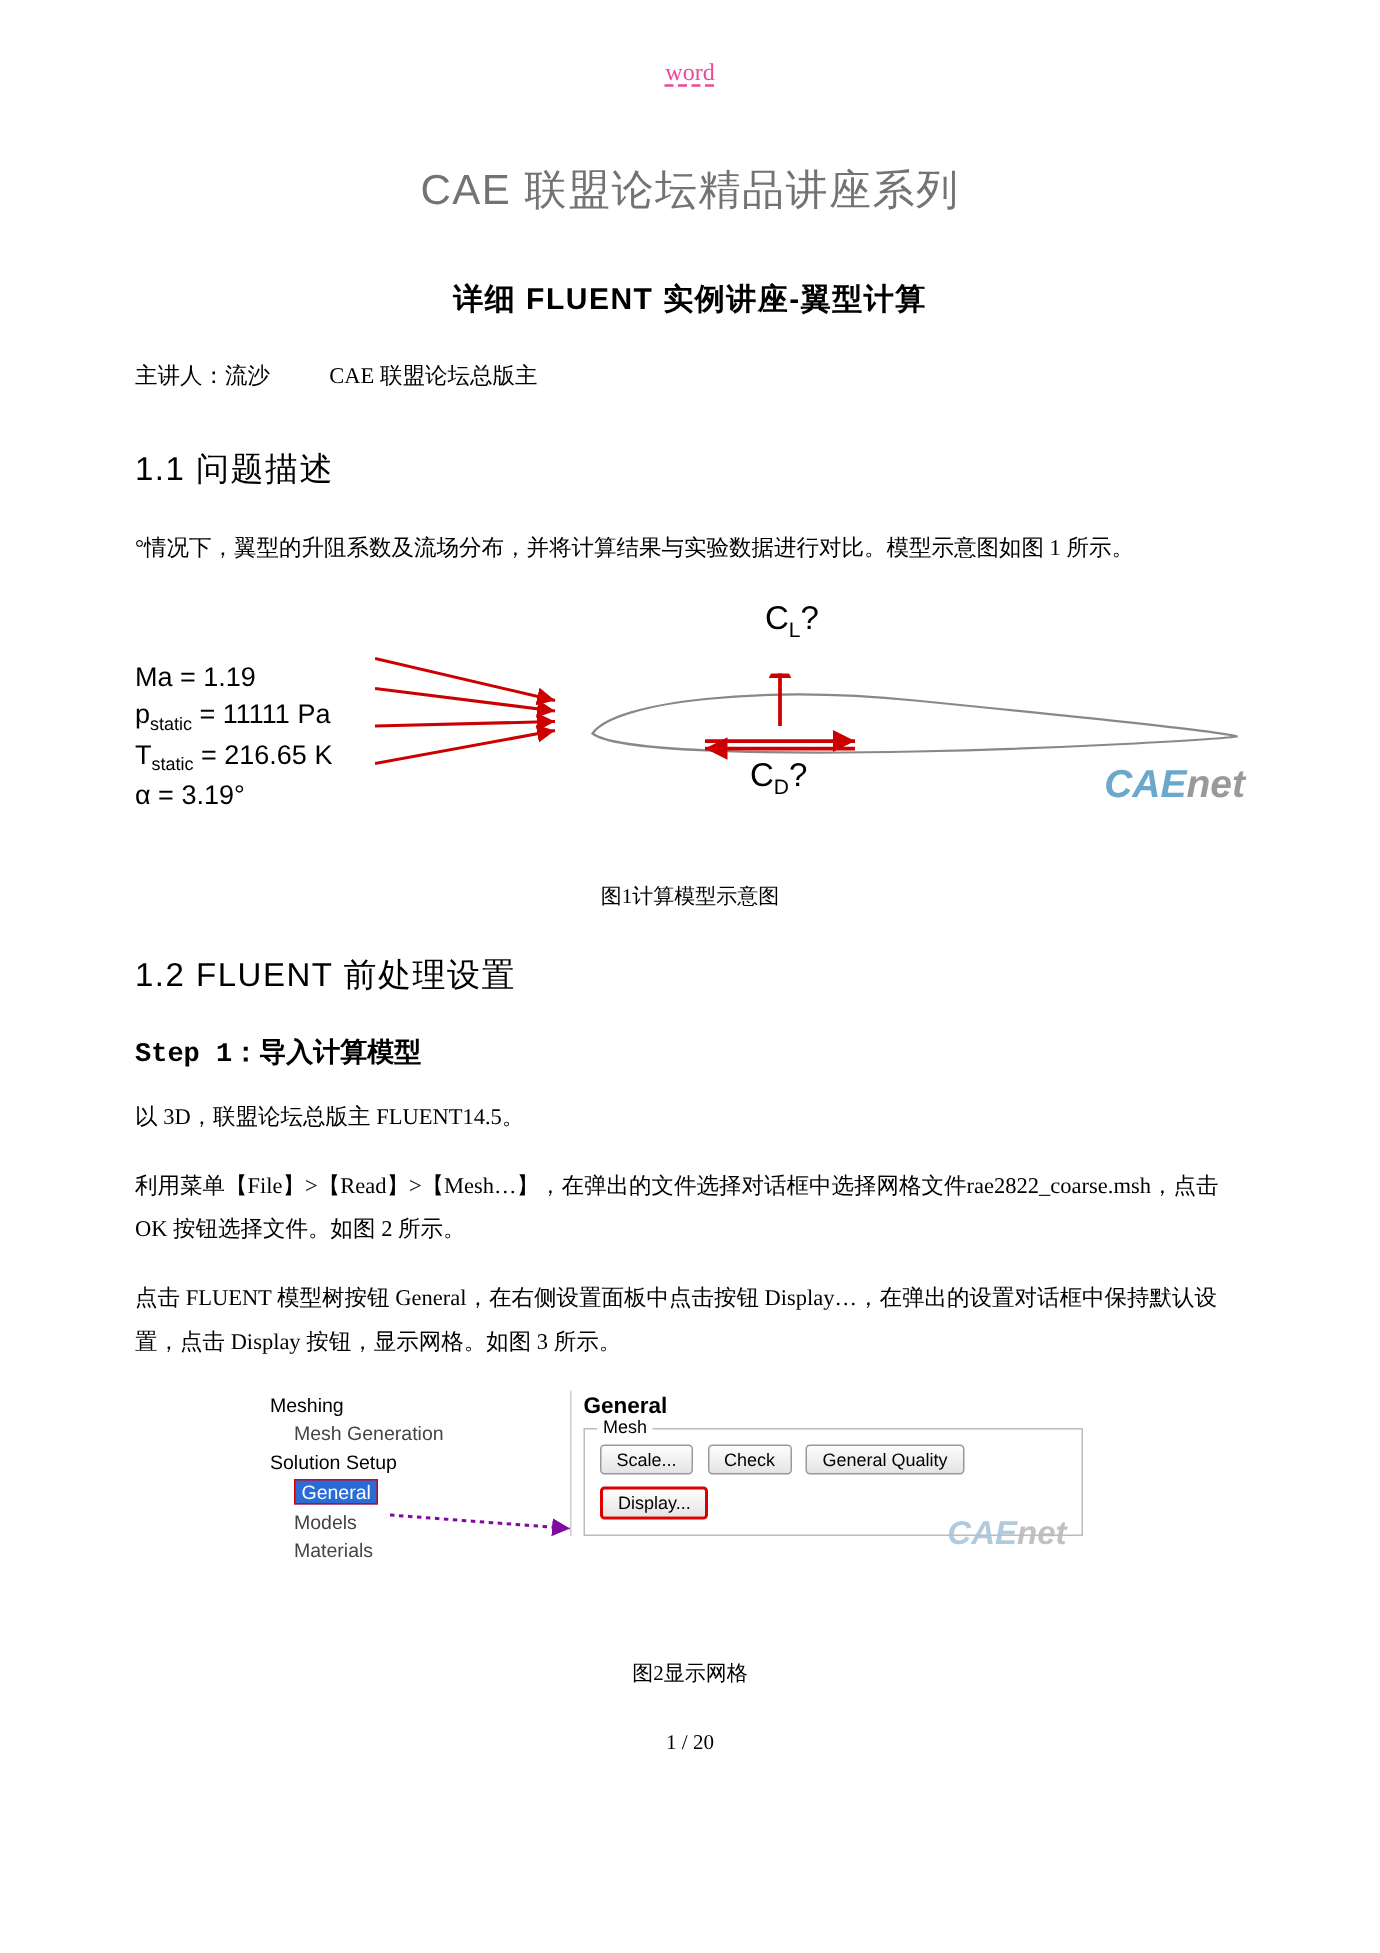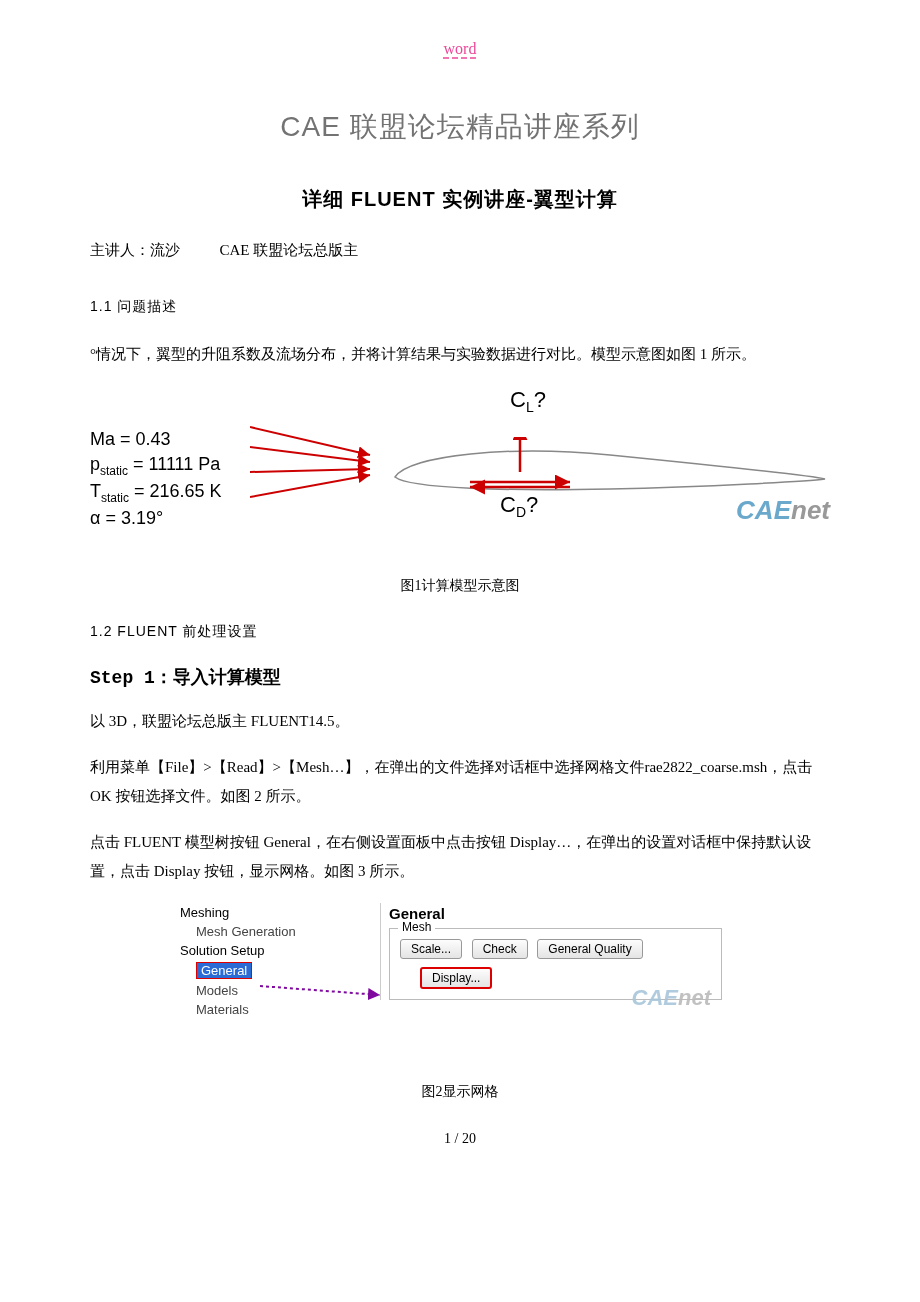--- a/index.html
+++ b/index.html
@@ -4,21 +4,21 @@
 <style>
   * { box-sizing: border-box; margin: 0; padding: 0; }
   body { background: #fff; width: 920px; margin: 0 auto; font-family: "SimSun", serif; color: #000; }
   .page { padding: 40px 90px 30px 90px; }
   .header-link { text-align: center; margin-bottom: 50px; }
   .header-link span { color: #ec4899; text-decoration: underline; text-decoration-style: dashed; text-underline-offset: 4px; font-family: "SimSun", serif; font-size: 16px; }
   .title-1 { text-align: center; font-family: "SimHei", sans-serif; font-size: 28px; font-weight: normal; color: #737373; letter-spacing: 1px; margin-bottom: 40px; }
   .title-2 { text-align: center; font-family: "SimHei", sans-serif; font-size: 20px; font-weight: bold; letter-spacing: 1px; margin-bottom: 28px; }
   .lecturer { text-align: left; font-family: "SimSun", serif; font-size: 15px; margin-bottom: 38px; }
   .lecturer .gap { display: inline-block; width: 32px; }
-  .section-h { font-family: Arial, "SimHei", sans-serif; font-size: 14px; font-weight: normal; margin-bottom: 24px; letter-spacing: 1px; }
+  .section-h { font-family: Arial, "SimHei", sans-serif; font-size: 22px; font-weight: normal; margin-bottom: 24px; letter-spacing: 1px; }
   .para { font-family: "SimSun", serif; font-size: 15px; line-height: 1.9; margin-bottom: 18px; }
   .fig-caption { text-align: center; font-family: "SimSun", serif; font-size: 14px; margin: 10px 0 28px 0; }
   .step-h { font-family: "Courier New", "SimSun", monospace; font-size: 18px; font-weight: bold; margin-bottom: 18px; }
   .page-num { text-align: center; font-family: "SimSun", serif; font-size: 14px; margin-top: 30px; }
 
   
   .fig1 { position: relative; width: 740px; height: 180px; margin: 10px 0 0 0; }
   .fig1 .params { position: absolute; left: 0; top: 40px; font-family: Arial, sans-serif; font-size: 18px; line-height: 1.4; }
   .fig1 .params sub { font-size: 12px; }
   .fig1 .arrows { position: absolute; left: 160px; top: 30px; }
@@ -35,21 +35,21 @@
   .fig2 .tree { position: absolute; left: 0; top: 0; }
   .fig2 .tree div { padding: 2px 0; }
   .fig2 .tree .lvl1 { padding-left: 0; }
   .fig2 .tree .lvl2 { padding-left: 16px; color: #444; }
   .fig2 .tree .sel { display: inline-block; background: #2a6bd6; color: #fff; border: 1px solid #d00; padding: 0 4px; }
   .fig2 .panel { position: absolute; left: 200px; top: 0; width: 350px; border-left: 1px solid #ccc; }
   .fig2 .panel-title { font-weight: bold; font-size: 15px; padding: 2px 8px 6px 8px; }
   .fig2 .group { border: 1px solid #bbb; margin: 0 8px; padding: 10px 10px 10px 10px; position: relative; }
   .fig2 .group-label { position: absolute; top: -9px; left: 8px; background: #fff; padding: 0 4px; font-size: 12px; }
   .fig2 .btn { display: inline-block; background: linear-gradient(#fdfdfd,#e4e4e4); border: 1px solid #999; border-radius: 3px; padding: 2px 10px; font-size: 12px; margin-right: 6px; text-align: center; }
-  .fig2 .btn.display { border: 2px solid #d00; margin-top: 8px; margin-left: 20px; }
+  .fig2 .btn.display { border: 2px solid #d00; margin-top: 8px; }
   .fig2 .brand2 { position: absolute; right: 10px; top: 56px; font-family: Arial, sans-serif; font-size: 22px; font-weight: bold; font-style: italic; color: #a8c6db; opacity: .9; }
   .fig2 .brand2 .net { color: #bbb; }
   .fig2 .arrow-line { position: absolute; left: 80px; top: 78px; }
 </style>
 </head>
 <body>
 
 <div class="page">
 
   <div class="header-link">
@@ -65,21 +65,21 @@
     <span class="gap"></span>
     <span>CAE 联盟论坛总版主</span>
   </div>
 
   <div class="section-h">1.1 问题描述</div>
 
   <div class="para">°情况下，翼型的升阻系数及流场分布，并将计算结果与实验数据进行对比。模型示意图如图 1 所示。</div>
 
   <div class="fig1">
     <div class="params">
-      <div>Ma = 0.43</div>
+      <div>Ma = 1.19</div>
       <div>p<sub>static</sub> = 11111 Pa</div>
       <div>T<sub>static</sub> = 216.65 K</div>
       <div>α = 3.19°</div>
     </div>
     <svg class="arrows" width="140" height="100">
       <defs>
           <marker id="ah" markerWidth="8" markerHeight="8" refX="6" refY="3" orient="auto">
             <path d="M0,0 L6,3 L0,6 Z" fill="#c00"></path>
           </marker>
         </defs>

